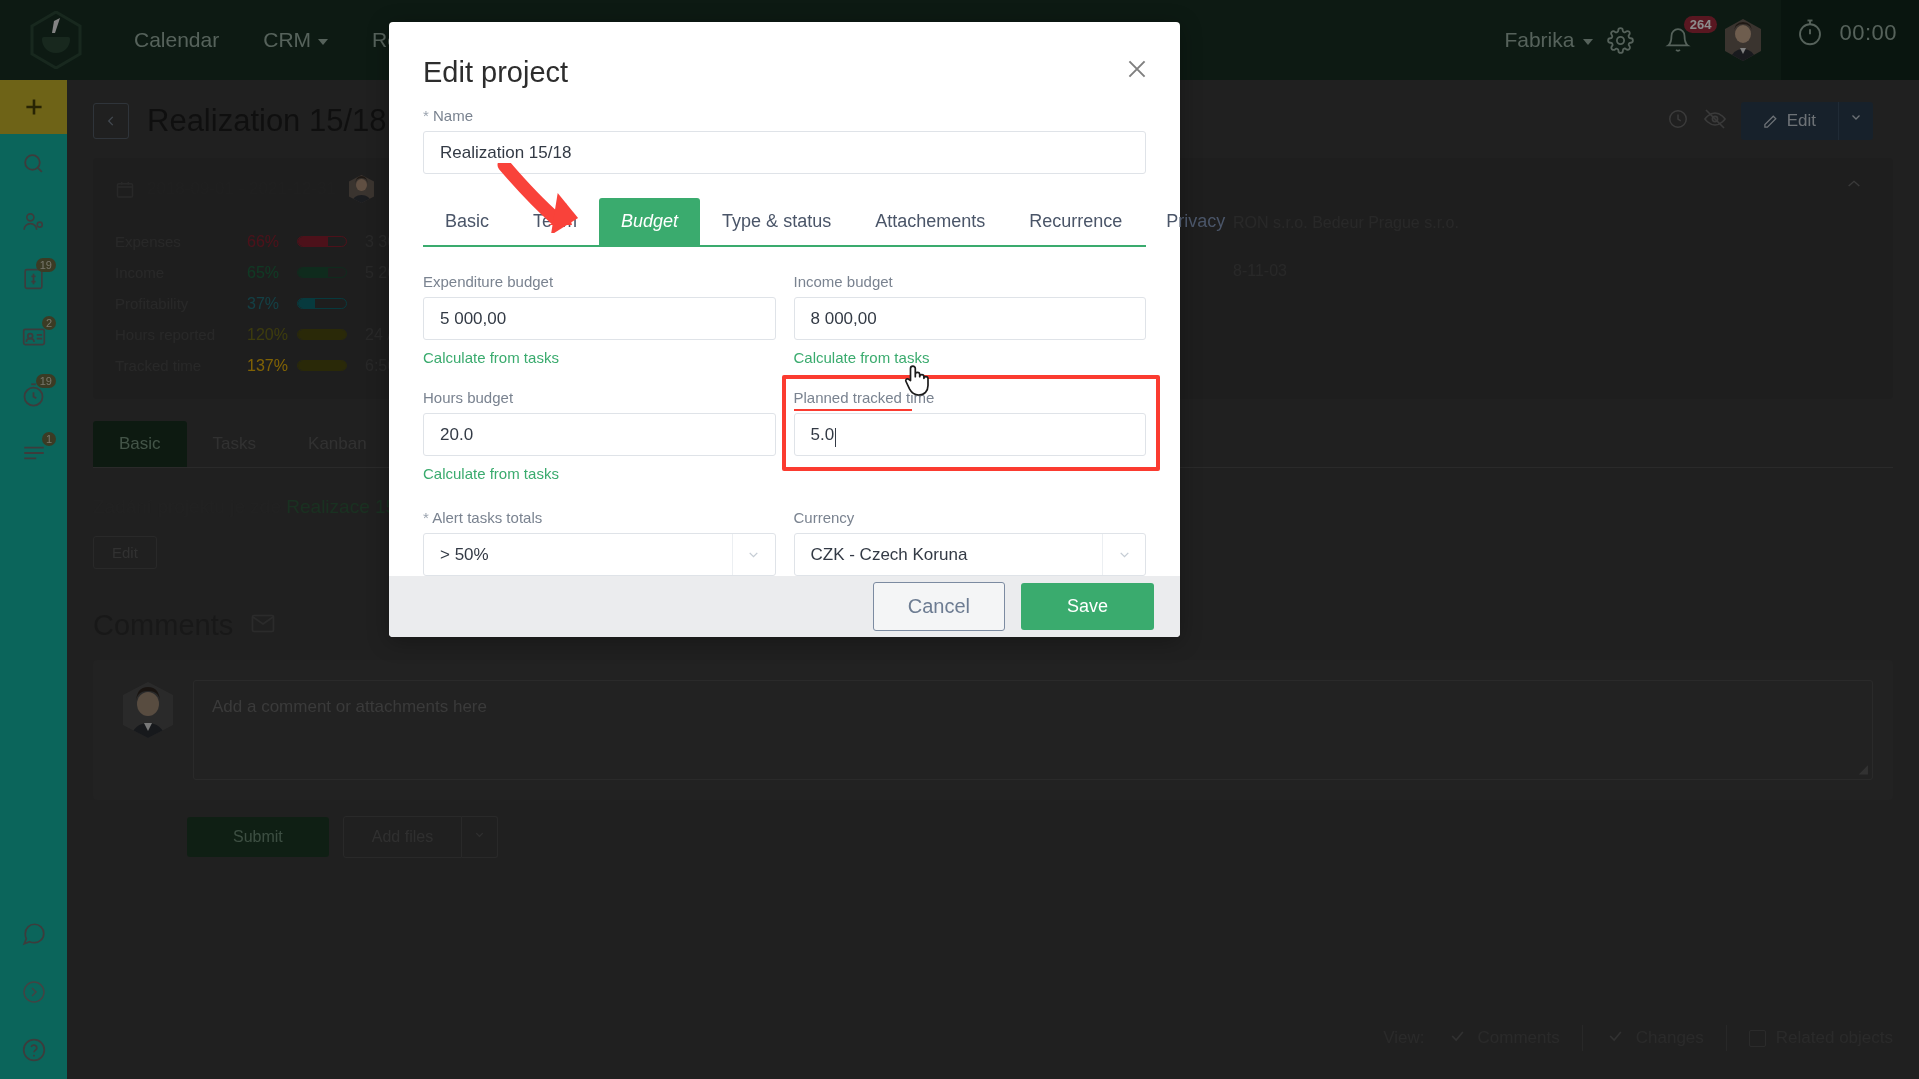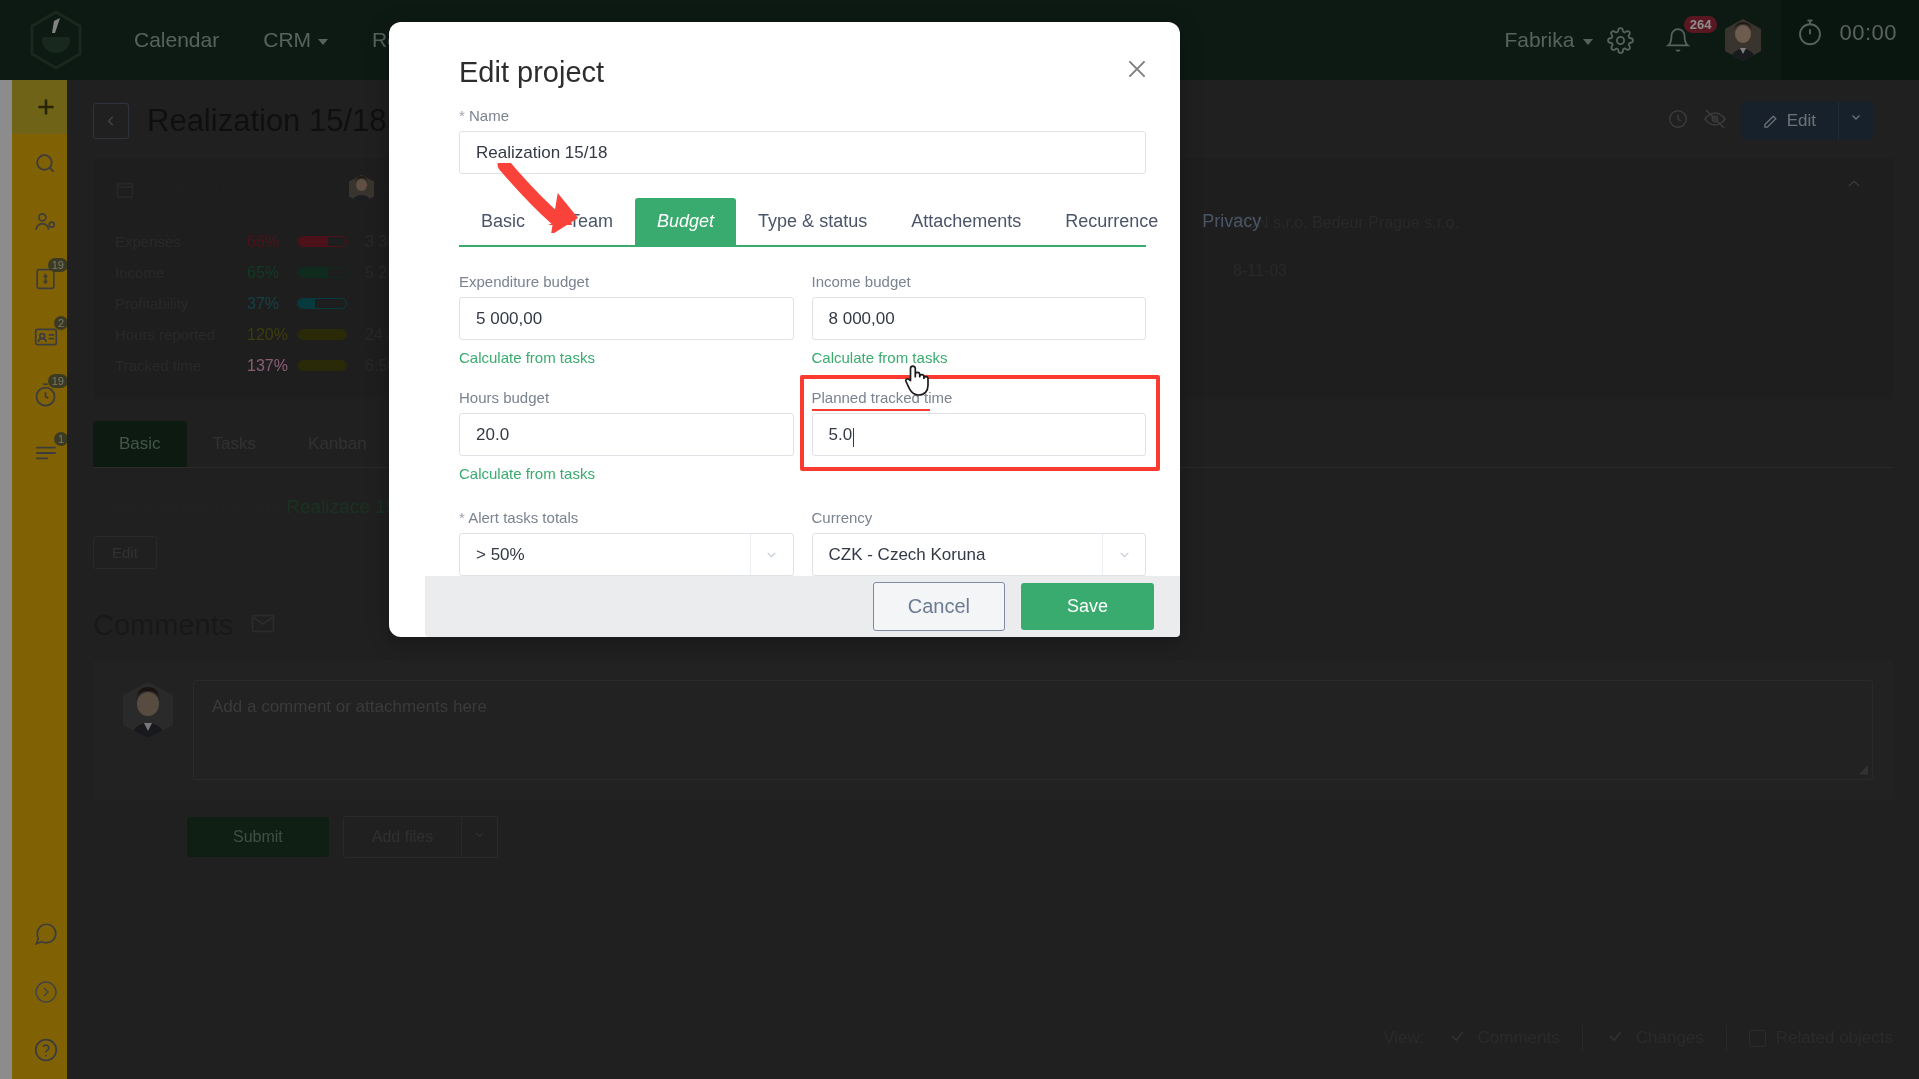--- a/index.html
+++ b/index.html
@@ -44,22 +44,22 @@
   }
   .avatar-hex { width: 40px; height: 44px; overflow: hidden; }
   .timer-zone {
     background: #12271c; height: 80px; display: flex; align-items: center;
     padding: 0 22px 14px 14px; gap: 14px; cursor: pointer;
   }
   .timer-zone .t { color: #9db3a6; font-size: 22px; letter-spacing: 0.5px;}
 
   
   .rail {
-    position: absolute; top: 80px; left: 12px; width: 67px; bottom: 0;
-    background: #eab308;
+    position: absolute; top: 80px; left: 0; width: 67px; bottom: 0;
+    background: #14b8a6;
   }
   .rail-top {
     position: absolute; top: 0; left: 0; width: 67px; height: 54px;
     background: #c8b52b; display: flex; align-items: center; justify-content: center;
   }
   .rail-icon {
     width: 67px; height: 58px; display: flex; align-items: center; justify-content: center;
     position: relative; cursor: pointer;
   }
   .rail-badge {
@@ -163,22 +163,22 @@
     width: 17px; height: 17px; border: 1px solid #4f4f4f; border-radius: 2px; display: inline-block;
   }
   .divider-v { width: 1px; height: 26px; background: #4a4a4a; }
 
   
   .overlay { position: absolute; inset: 0; background: rgba(0,0,0,0.45); }
 
   
   .modal {
     position: absolute; left: 389px; top: 22px; width: 791px; height: 615px;
-    background: #fff; border-radius: 12px; box-shadow: 0 4px 22px rgba(0,0,0,0.3);
-    display: flex; flex-direction: column; padding-left: 36px;
+    background: #fff; border-radius: 4px; box-shadow: 0 4px 22px rgba(0,0,0,0.3);
+    display: flex; flex-direction: column;
   }
   .modal-head { padding: 34px 34px 0 34px; position: relative; }
   .modal-title { font-size: 29px; color: #2d2d2d; font-weight: 400; }
   .modal-close {
     position: absolute; right: 26px; top: 30px; width: 34px; height: 34px;
     display: flex; align-items: center; justify-content: center; color: #888; font-size: 30px;
     cursor: pointer; font-weight: 300;
   }
   .modal-body { padding: 0 26px; flex: 1; }
   .fld-label { font-size: 15px; color: #7a8390; margin-bottom: 7px; }
@@ -509,21 +509,21 @@
             <div class="stat-row">
               <span class="stat-label">Hours reported</span>
               <span class="stat-pct" style="color:#6f6d19">120%</span>
               <span class="bar-track" style="color:#4d4c10">
                 <span class="bar-fill" style="width:100%; background:#4d4c10"></span>
               </span>
               <span class="stat-val">24 / 20 hr</span>
             </div>
             <div class="stat-row">
               <span class="stat-label">Tracked time</span>
-              <span class="stat-pct" style="color:#f9a8d4">137%</span>
+              <span class="stat-pct" style="color:#eab308">137%</span>
               <span class="bar-track" style="color:#4d4c10">
                 <span class="bar-fill" style="width:100%; background:#4d4c10"></span>
               </span>
               <span class="stat-val">6:50:27 / 5 h</span>
             </div>
           </div>
         </div>
 
         <div class="right-meta">
           <div>RON s.r.o.  Bedeur Prague s.r.o.</div>

